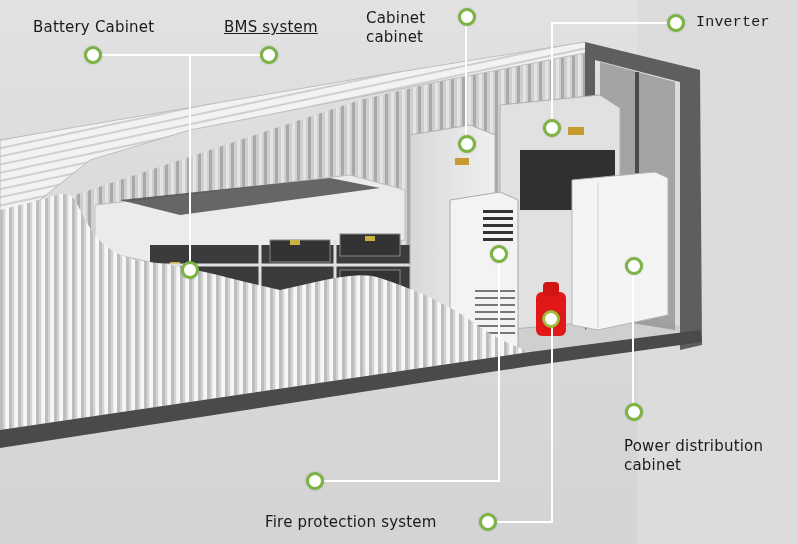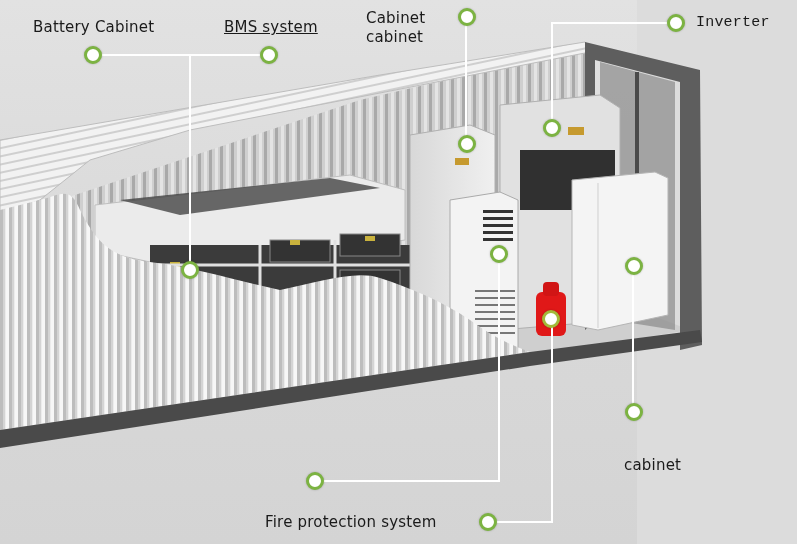--- a/index.html
+++ b/index.html
@@ -117,20 +117,21 @@
       <polyline points="499,262 499,481 316,481"></polyline>
       <polyline points="552,320 552,522 489,522"></polyline>
     </g>
   </svg>
 
   <div class="label" style="left:33px;top:18px;">Battery Cabinet</div>
   <div class="label" style="left:224px;top:18px;text-decoration:underline;">BMS system</div>
   <div class="label" style="left:366px;top:9px;">Cabinet</div>
   <div class="label" style="left:366px;top:28px;">cabinet</div>
   <div class="label" style="left:696px;top:14px;font-family:Liberation Mono, monospace;">Inverter</div>
+  <div class="label" style="left:624px;top:437px;">Power distribution</div>
   <div class="label" style="left:624px;top:456px;">cabinet</div>
   <div class="label" style="left:265px;top:513px;">Fire protection system</div>
 
   <div class="marker" style="left:93px;top:55px;"></div>
   <div class="marker" style="left:269px;top:55px;"></div>
   <div class="marker" style="left:190px;top:270px;"></div>
   <div class="marker" style="left:467px;top:17px;"></div>
   <div class="marker" style="left:467px;top:144px;"></div>
   <div class="marker" style="left:676px;top:23px;"></div>
   <div class="marker" style="left:552px;top:128px;"></div>

